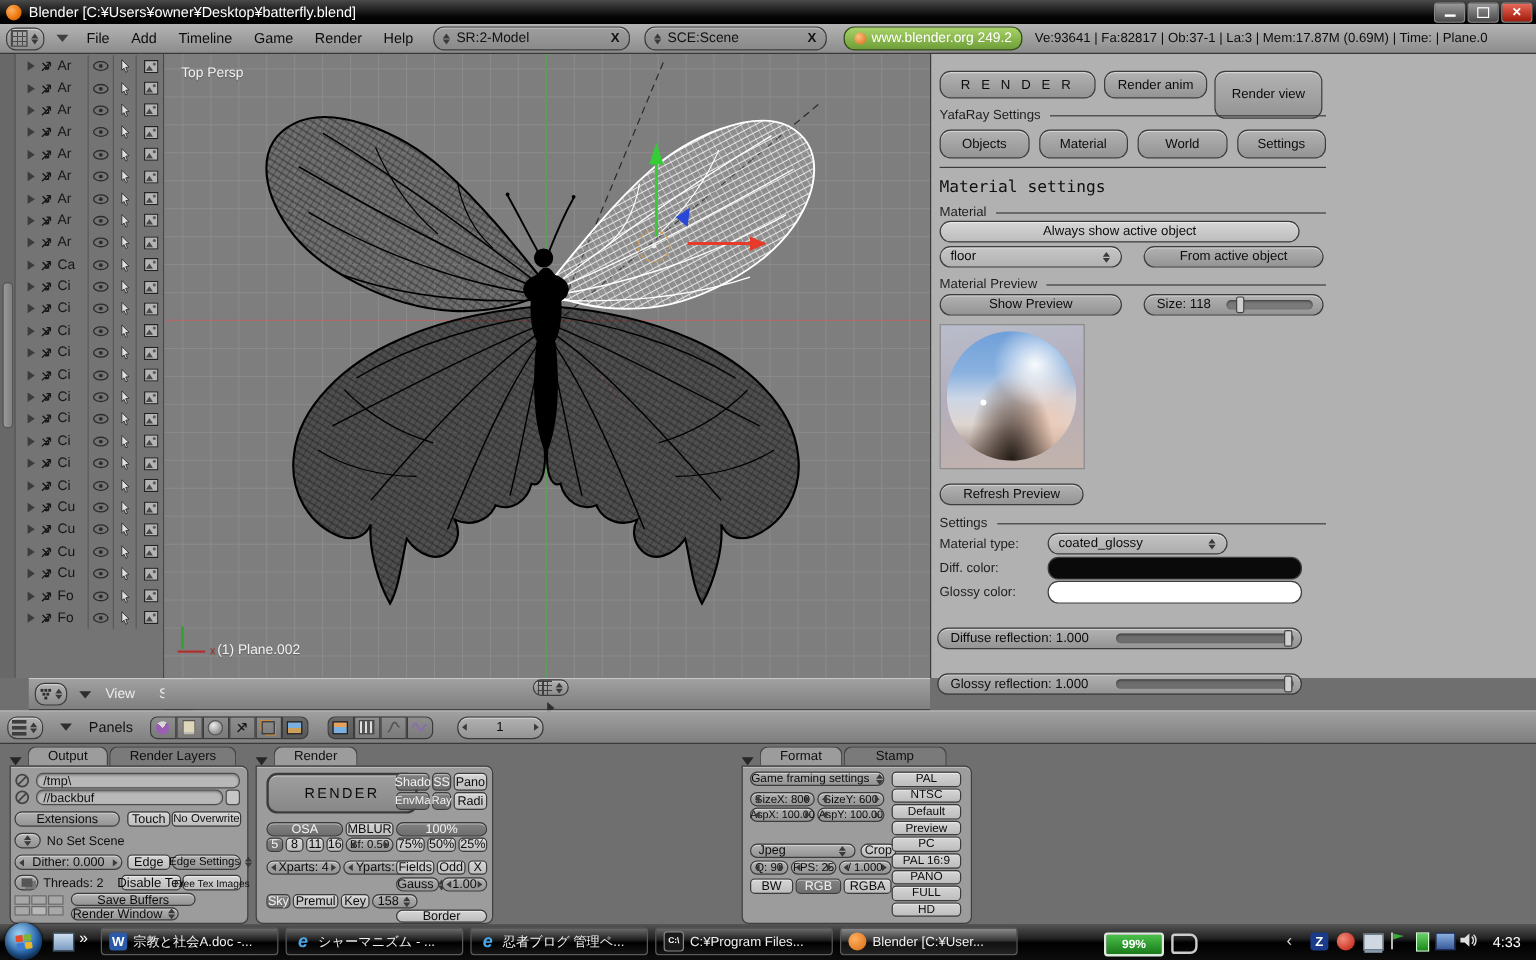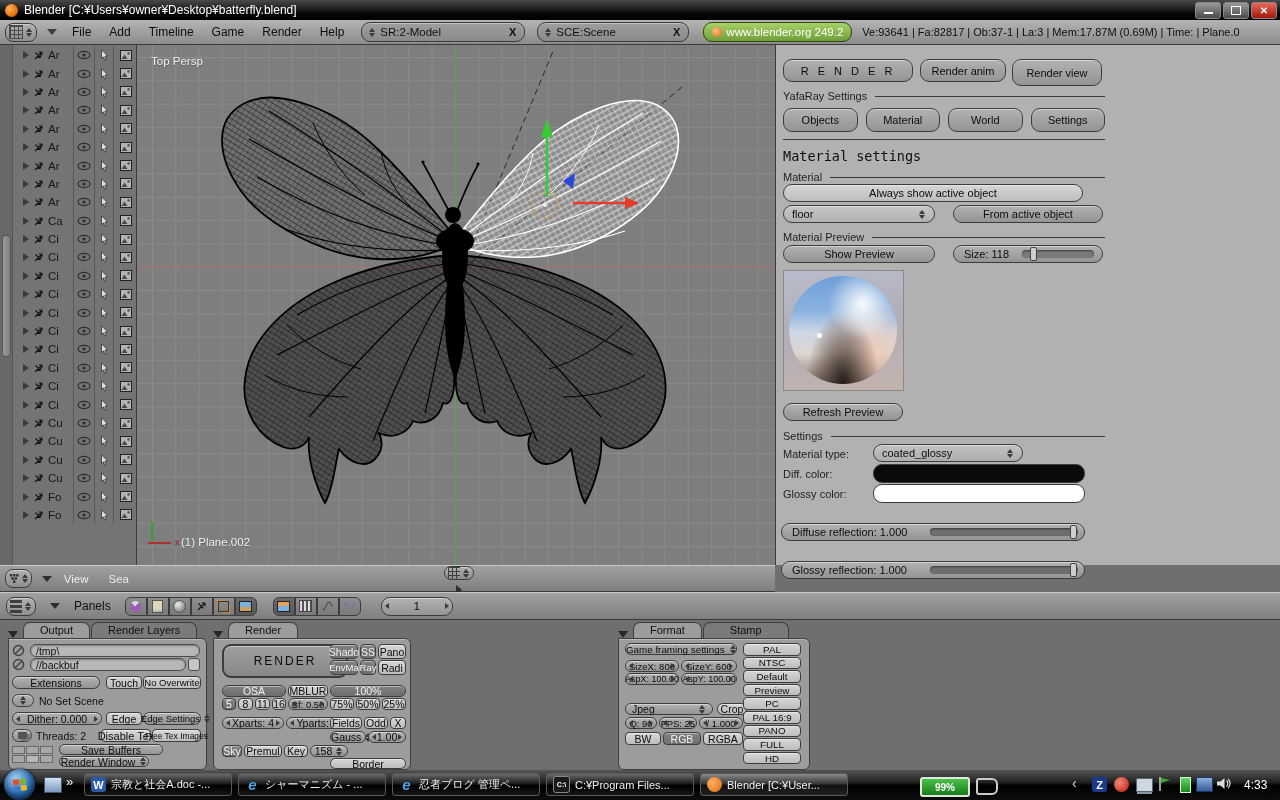--- a/index.html
+++ b/index.html
@@ -969,21 +969,21 @@
       <g>
         <line x1="11" y1="498" x2="34" y2="498" stroke="#b03030" stroke-width="2"></line>
         <line x1="15" y1="477" x2="15" y2="496" stroke="#30a030" stroke-width="2"></line>
       </g>
     </svg>
     <div class="vptext" style="left:14px;top:10px;">Top Persp</div>
     <div class="vptext" style="left:44px;top:491px;">(1) Plane.002</div>
     <div class="vptext" style="left:38px;top:492px;color:#b03030;font-size:9px;">x</div>
   </div>
 
-  <div id="outliner-hdr" class="abs hdr" style="padding-left:5px;gap:4px;">
+  <div id="outliner-hdr" class="abs hdr" style="padding-left:5px;gap:4px;margin-left:24px;">
     <span class="ibtn">
       <svg width="13" height="13" viewBox="0 0 13 13">
           <g fill="#2e2e2e">
             <rect x="1" y="1" width="3" height="3"></rect>
             <rect x="5" y="1" width="3" height="3"></rect>
             <rect x="9" y="1" width="3" height="3"></rect>
             <rect x="3" y="5" width="3" height="3"></rect>
             <rect x="7" y="5" width="3" height="3"></rect>
             <rect x="5" y="9" width="3" height="3"></rect>
           </g>
@@ -1088,21 +1088,21 @@
           <rect x="0.5" y="0.5" width="11" height="10" fill="#b4b4b4" stroke="#222"></rect>
           <path d="M1.5,9 L4.5,4.5 L7.5,9 Z" fill="#4a4a4a"></path>
           <circle cx="8.6" cy="3.4" r="1.3" fill="#5a5a5a"></circle>
         </svg>
     </span>
   </div>
 
   <div id="props" class="abs">
     <span class="pill abs" style="left:8px;top:14px;width:130px;height:23px;letter-spacing:3px;">R E N D E R</span>
     <span class="pill abs" style="left:145px;top:14px;width:86px;height:23px;">Render anim</span>
-    <span class="pill abs" style="left:237px;top:14px;width:90px;height:27px;">Render view</span>
+    <span class="pill abs" style="left:237px;top:14px;width:90px;height:40px;">Render view</span>
 
     <div class="abs lblline" style="left:8px;top:45px;width:322px;">
       <span class="ptxt">YafaRay Settings</span>
         <span class="rule"></span>
     </div>
 
     <div class="abs" style="left:8px;top:63px;width:322px;display:flex;gap:8px;justify-content:space-between;">
 
     <span class="pill" style="flex:1;height:24px;">Objects</span>
         <span class="pill" style="flex:1;height:24px;">Material</span>

